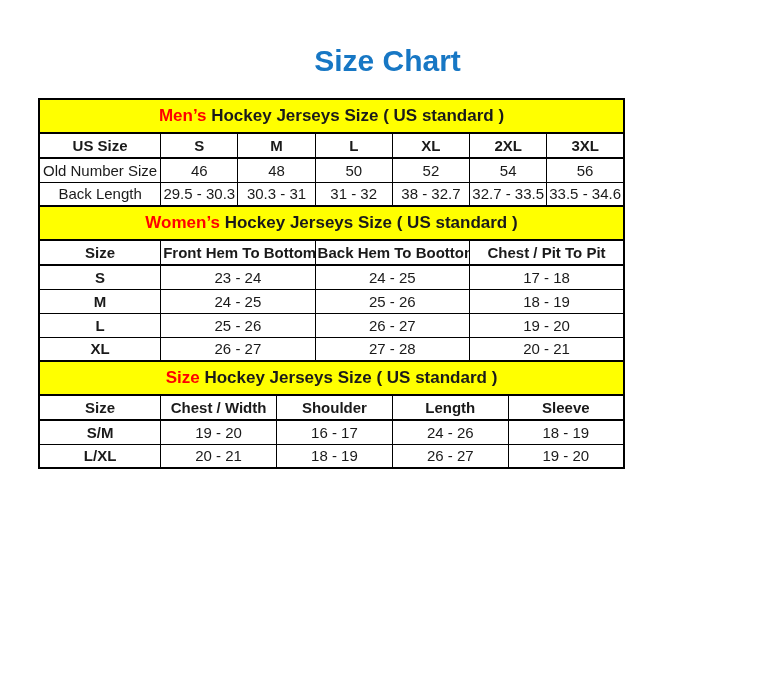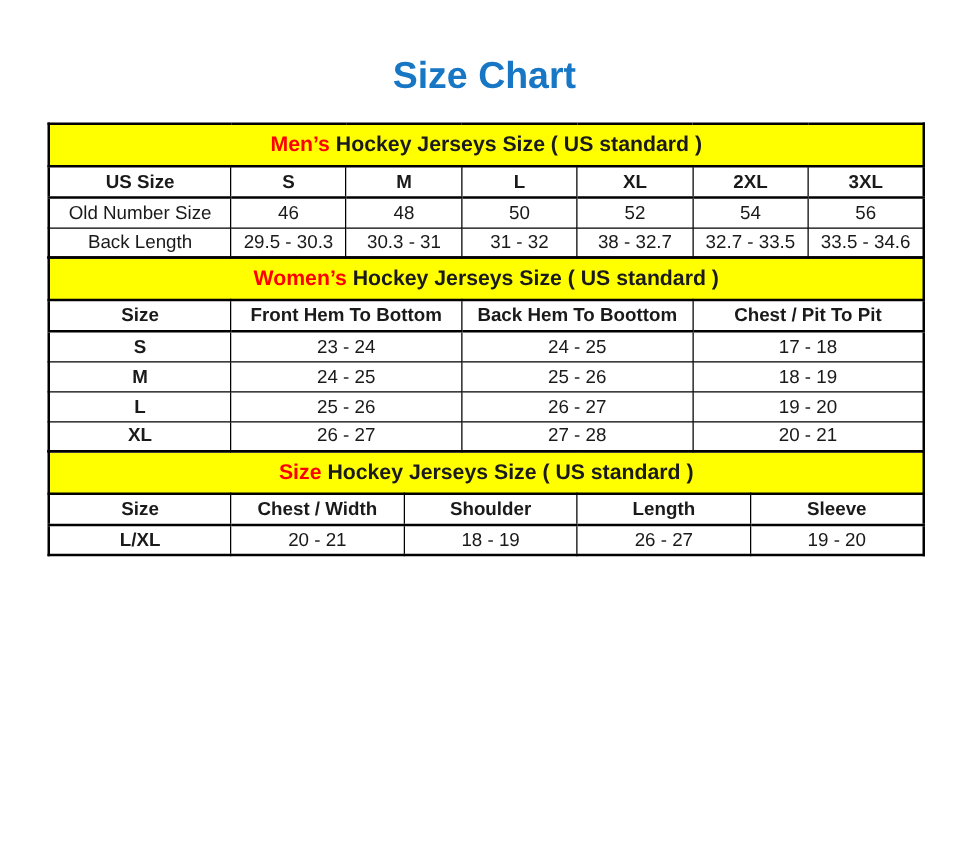--- a/index.html
+++ b/index.html
@@ -24,21 +24,21 @@
   .page-title {
     margin: 0 0 20px 0;
     width: 699px; margin-left: 38px;
     text-align: center;
     font-size: 30px;
     font-weight: bold;
     color: var(--accent-blue);
     letter-spacing: 0px;
   }
   .tables {
-    width: 702px;
+    width: 587px;
     margin-left: 38px;
   }
   table.size-table {
     width: 100%;
     border-collapse: collapse;
     table-layout: fixed;
     border: 2px solid var(--border);
   }
   table.size-table + table.size-table { margin-top: -2px; }
   .size-table th, .size-table td {
@@ -198,20 +198,27 @@
       </thead>
       <tbody>
           <tr class="head-row">
             <th>Size</th>
             <th>Chest / Width</th>
             <th>Shoulder</th>
             <th>Length</th>
             <th>Sleeve</th>
           </tr>
           <tr class="data-row">
+            <td class="b">S/M</td>
+            <td>19 - 20</td>
+            <td>16 - 17</td>
+            <td>24 - 26</td>
+            <td>18 - 19</td>
+          </tr>
+          <tr class="data-row">
             <td class="b">L/XL</td>
             <td>20 - 21</td>
             <td>18 - 19</td>
             <td>26 - 27</td>
             <td>19 - 20</td>
           </tr>
         </tbody>
     </table>
 
   </div>

